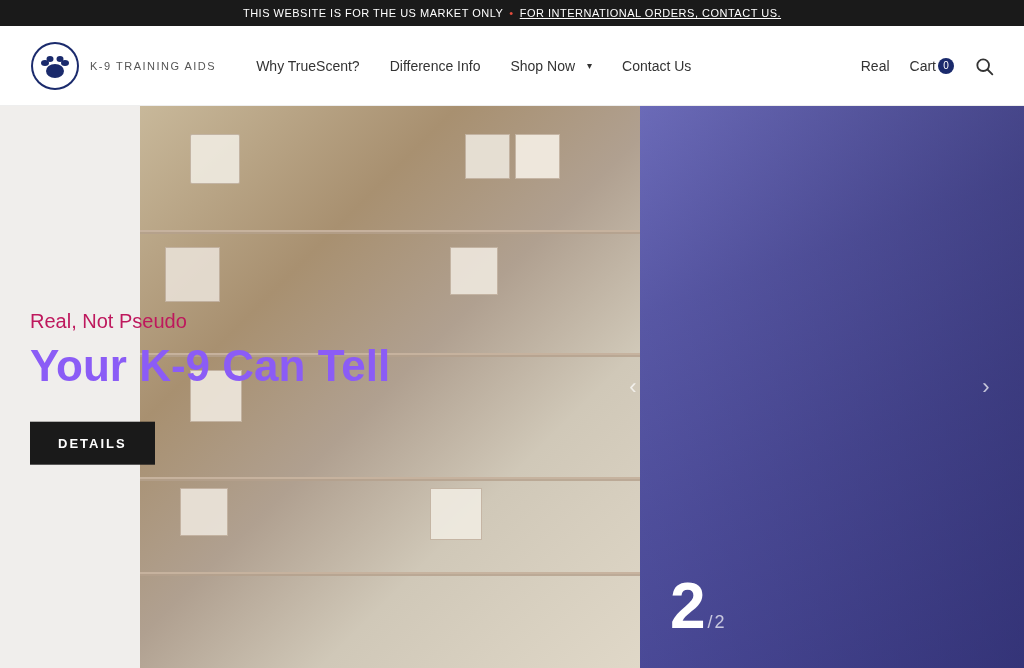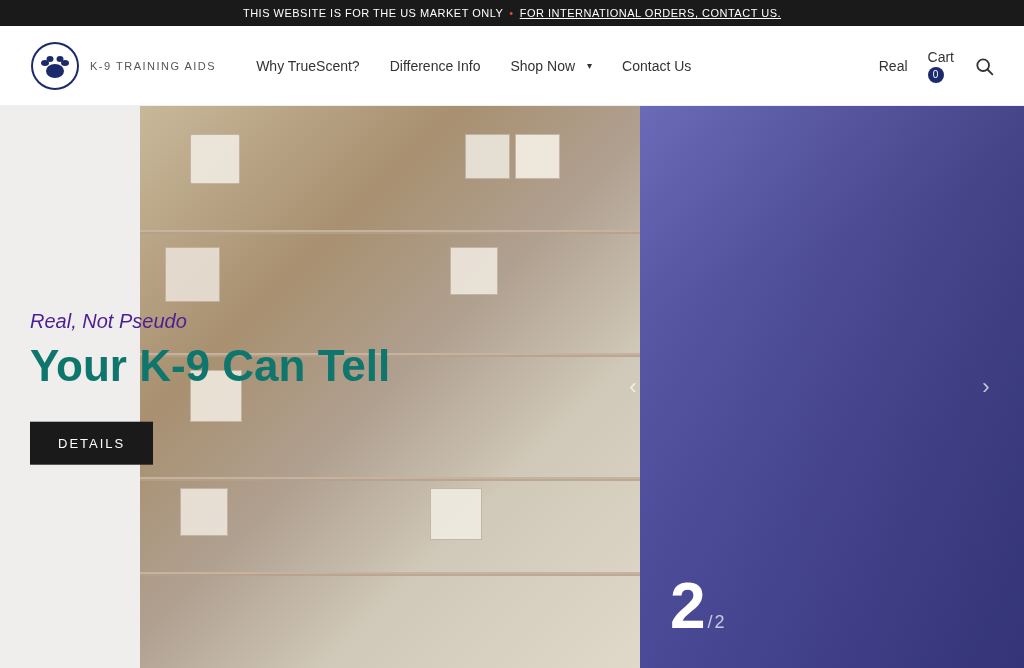--- a/index.html
+++ b/index.html
@@ -93,23 +93,22 @@
     .header-btn {
       font-size: 14px;
       color: #333;
       cursor: pointer;
       text-decoration: none;
       background: none;
       border: none;
     }
     .cart-badge {
       display: inline-flex;
-      align-items: flex-start;
+      align-items: center;
       gap: 2px;
-      flex-direction: column;
     }
     .cart-count {
       background: #1a2a6c;
       color: #fff;
       border-radius: 50%;
       width: 16px;
       height: 16px;
       font-size: 10px;
       display: inline-flex;
       align-items: center;
@@ -173,37 +172,36 @@
 
     .hero-text {
       position: absolute;
       top: 50%;
       left: 30px;
       transform: translateY(-50%);
       z-index: 5;
     }
     .hero-subtitle {
       font-size: 20px;
-      color: #4c1d95;
-      font-style: italic;
+      color: #be185d;
       margin-bottom: 8px;
     }
     .hero-title {
       font-size: 44px;
       font-weight: bold;
-      color: #0f766e;
+      color: #8b5cf6;
       line-height: 1.15;
       margin-bottom: 30px;
     }
     .details-btn {
       display: inline-block;
       background: #1a1a1a;
       color: #fff;
       font-size: 13px;
-      font-weight: normal;
+      font-weight: bold;
       letter-spacing: 2px;
       text-transform: uppercase;
       padding: 14px 28px;
       cursor: pointer;
       text-decoration: none;
       border: none;
     }
 
     
     .hero-right {

